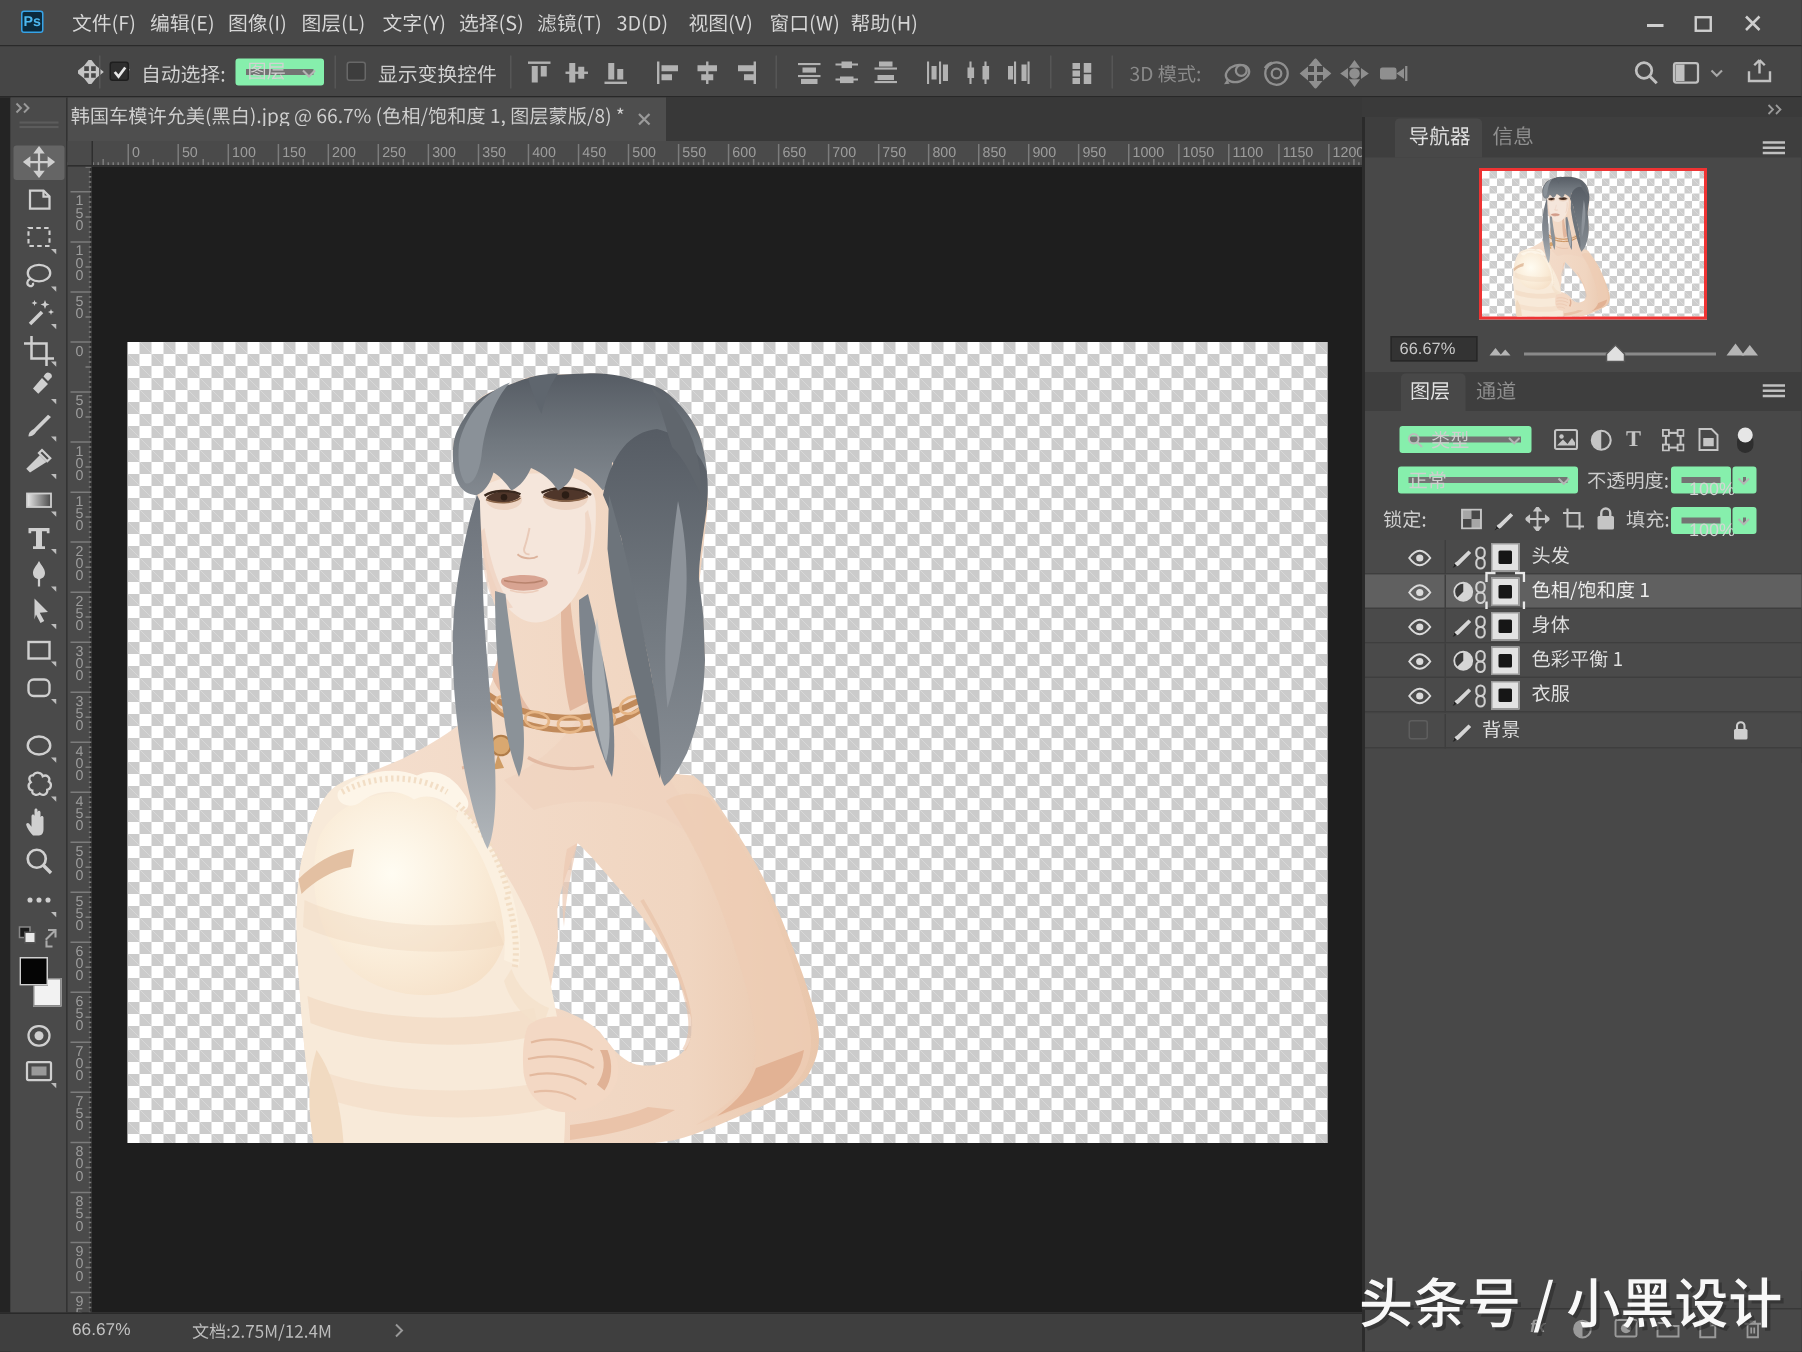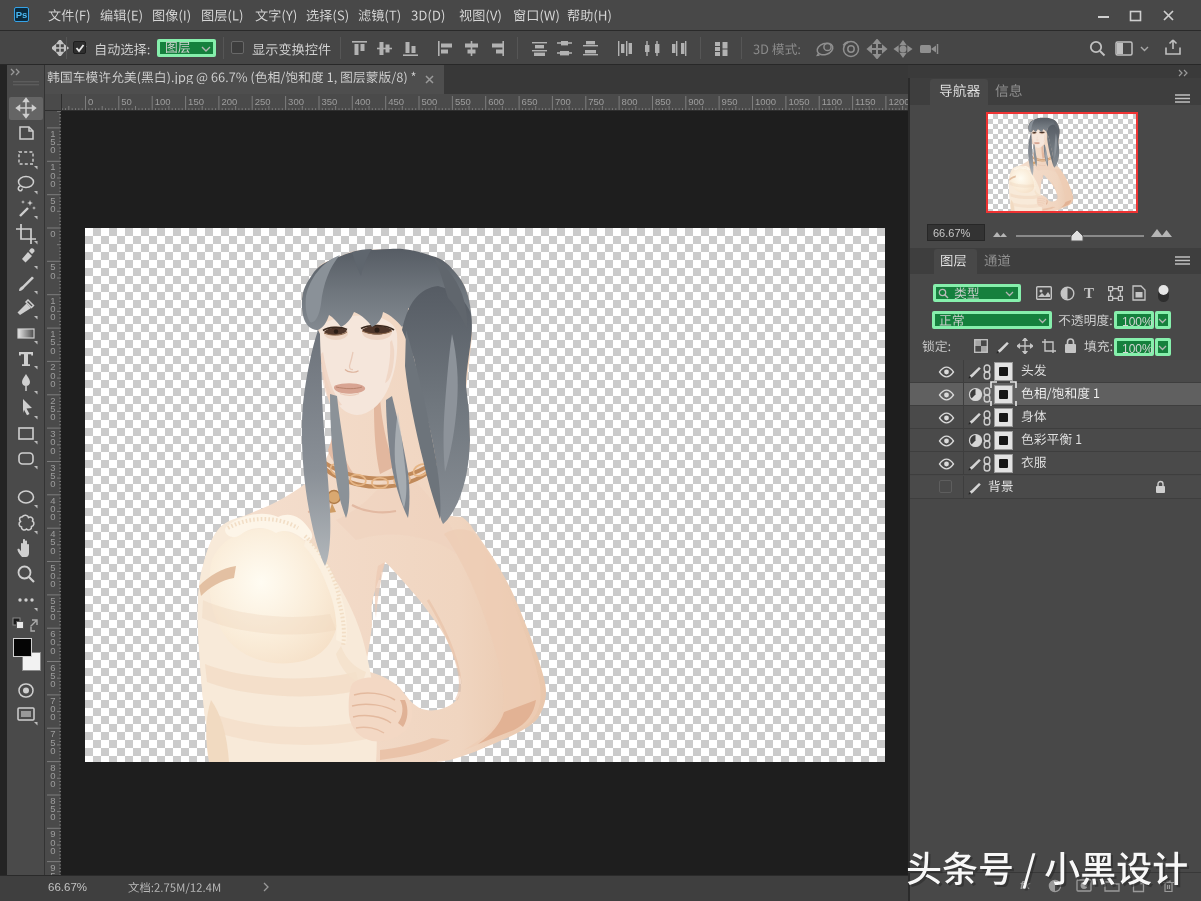--- a/index.html
+++ b/index.html
@@ -15,21 +15,21 @@
 #doctab{position:absolute;left:45px;top:65px;width:399px;height:29px;background:#4e4e4e}
 #dockhead{position:absolute;left:908px;top:65px;width:293px;height:13px;background:#3a3a3a}
 #canvasarea{position:absolute;left:45px;top:94px;width:863px;height:781px;background:#1e1e1e}
 #rulertop{position:absolute;left:45px;top:94px;width:863px;height:17px;background:#4a4a4a;border-bottom:1px solid #2e2e2e}
 #rulerleft{position:absolute;left:45px;top:111px;width:16px;height:764px;background:#4a4a4a;border-right:1px solid #2e2e2e}
 #rulercorner{position:absolute;left:45px;top:94px;width:17px;height:17px;background:#4a4a4a;border-right:1px solid #2e2e2e;border-bottom:1px solid #2e2e2e}
 #checker{position:absolute;left:85px;top:228px;width:800px;height:534px;background-color:#fff;background-image:linear-gradient(45deg,#cbcbcb 25%,transparent 25%,transparent 75%,#cbcbcb 75%),linear-gradient(45deg,#cbcbcb 25%,transparent 25%,transparent 75%,#cbcbcb 75%);background-size:16px 16px;background-position:0 0,8px 8px}
 #dock{position:absolute;left:908px;top:78px;width:293px;height:823px;background:#3c3c3c;border-left:2px solid #2b2b2b}
 .panel{position:absolute;background:#484848}
 #statusbar{position:absolute;left:0;top:875px;width:908px;height:26px;background:#3f3f3f;border-top:1px solid #2a2a2a}
-.well{position:absolute;background:#15803d;border:3px solid #86efac;border-radius:2px}
+.well{position:absolute;background:#737373;border:7px solid #86efac;border-radius:2px}
 </style></head>
 <body>
 
 <div id="menubar"></div>
 <div class="abs" style="left:14px;top:7px;width:15px;height:15px;background:#0b2a3d;border:1px solid #36a3e8;border-radius:2px;color:#4db8f0;font-size:9.5px;font-weight:bold;text-align:center;line-height:14px">Ps</div>
 <div class="abs" style="left:48px;top:9px">
     <svg width="43.6" height="13.9" viewBox="0 0 43.6 13.9">
       <path fill="#d6d6d6" d="M5.6 0.5C6 1.1 6.4 2 6.6 2.6L7.7 2.2C7.5 1.7 7 0.8 6.6 0.2ZM0.7 2.6V3.6H2.7C3.5 5.6 4.5 7.3 5.9 8.7C4.4 9.9 2.7 10.8 0.5 11.4C0.7 11.7 1 12.1 1.1 12.4C3.3 11.7 5.1 10.7 6.6 9.4C8.1 10.7 9.9 11.7 12.1 12.3C12.2 12 12.5 11.6 12.8 11.4C10.7 10.9 8.9 9.9 7.4 8.7C8.7 7.3 9.7 5.6 10.5 3.6H12.6V2.6ZM6.7 8C5.4 6.8 4.4 5.3 3.7 3.6H9.4C8.7 5.3 7.8 6.8 6.7 8Z M17.4 6.9V7.8H21.2V12.4H22.2V7.8H25.8V6.9H22.2V3.9H25.2V3H22.2V0.4H21.2V3H19.4C19.6 2.4 19.7 1.7 19.9 1.1L18.9 0.9C18.6 2.7 18 4.4 17.3 5.5C17.5 5.6 17.9 5.8 18.1 6C18.5 5.4 18.8 4.7 19.1 3.9H21.2V6.9ZM16.7 0.3C16 2.3 14.9 4.3 13.6 5.6C13.8 5.8 14.1 6.3 14.2 6.6C14.6 6.1 15 5.6 15.4 5V12.4H16.4V3.5C16.9 2.5 17.3 1.6 17.7 0.6Z M29.6 13.9 30.3 13.6C29.2 11.7 28.6 9.5 28.6 7.2C28.6 5 29.2 2.8 30.3 0.9L29.6 0.6C28.3 2.5 27.6 4.7 27.6 7.2C27.6 9.8 28.3 12 29.6 13.9Z M32.2 11.4H33.4V7H37.1V6H33.4V2.7H37.8V1.7H32.2Z M39.5 13.9C40.7 12 41.4 9.8 41.4 7.2C41.4 4.7 40.7 2.5 39.5 0.6L38.7 0.9C39.8 2.8 40.4 5 40.4 7.2C40.4 9.5 39.8 11.7 38.7 13.6Z"></path>
     </svg>
   </div>

